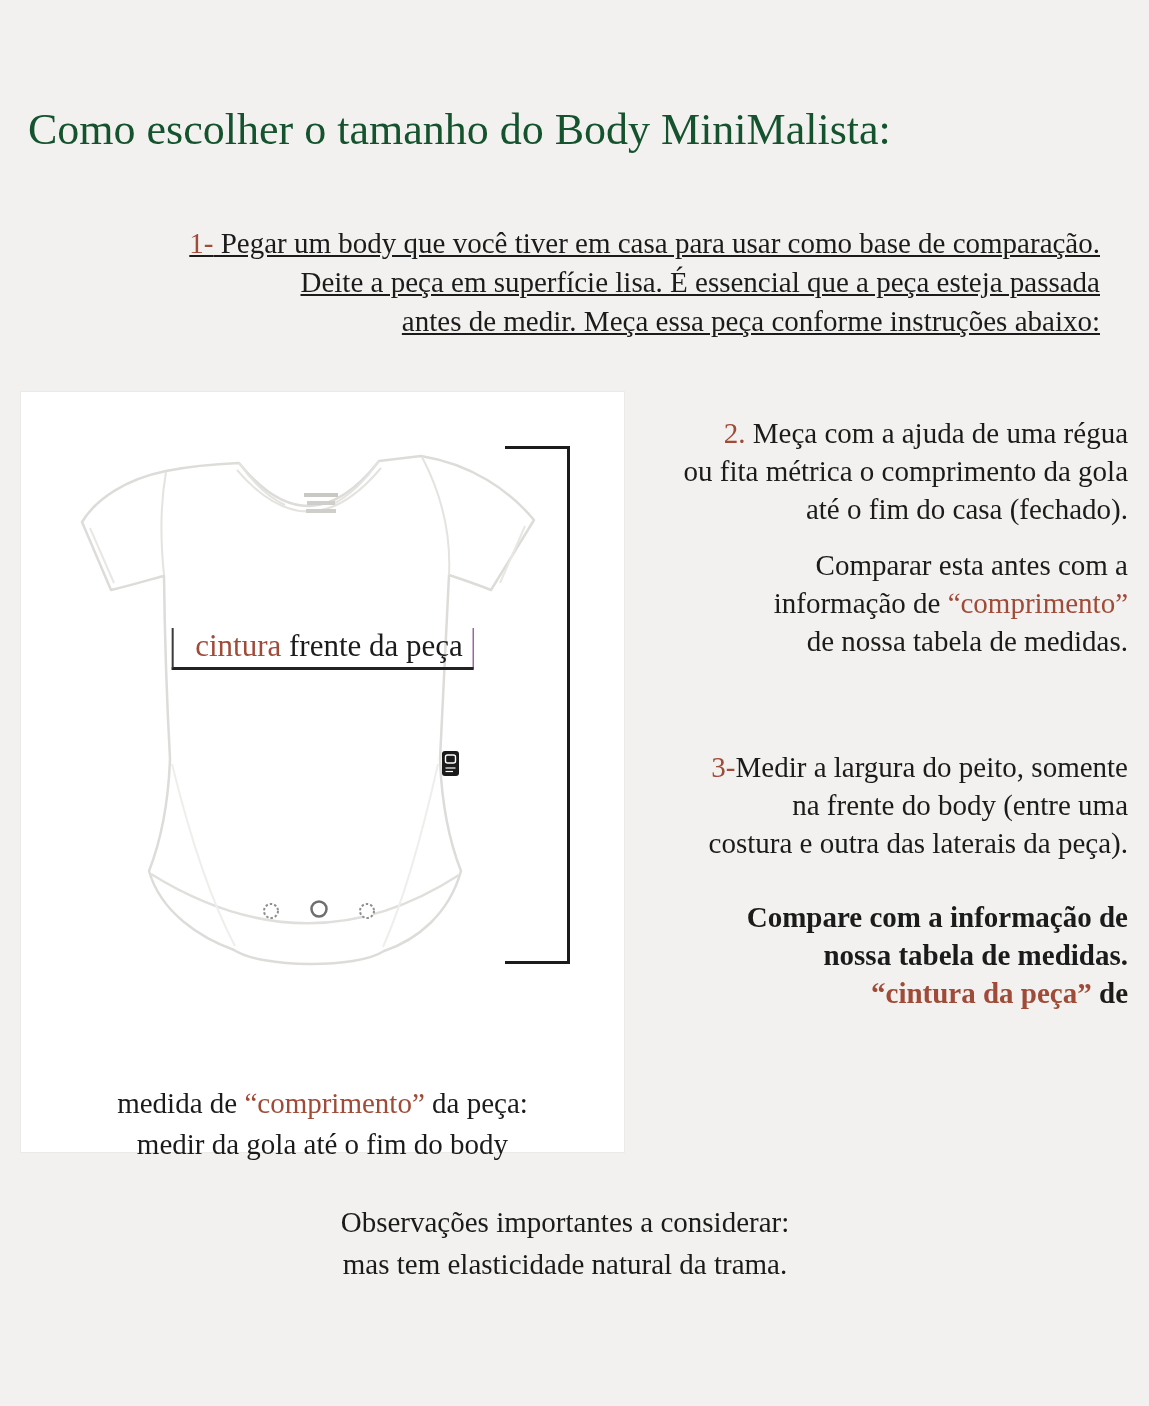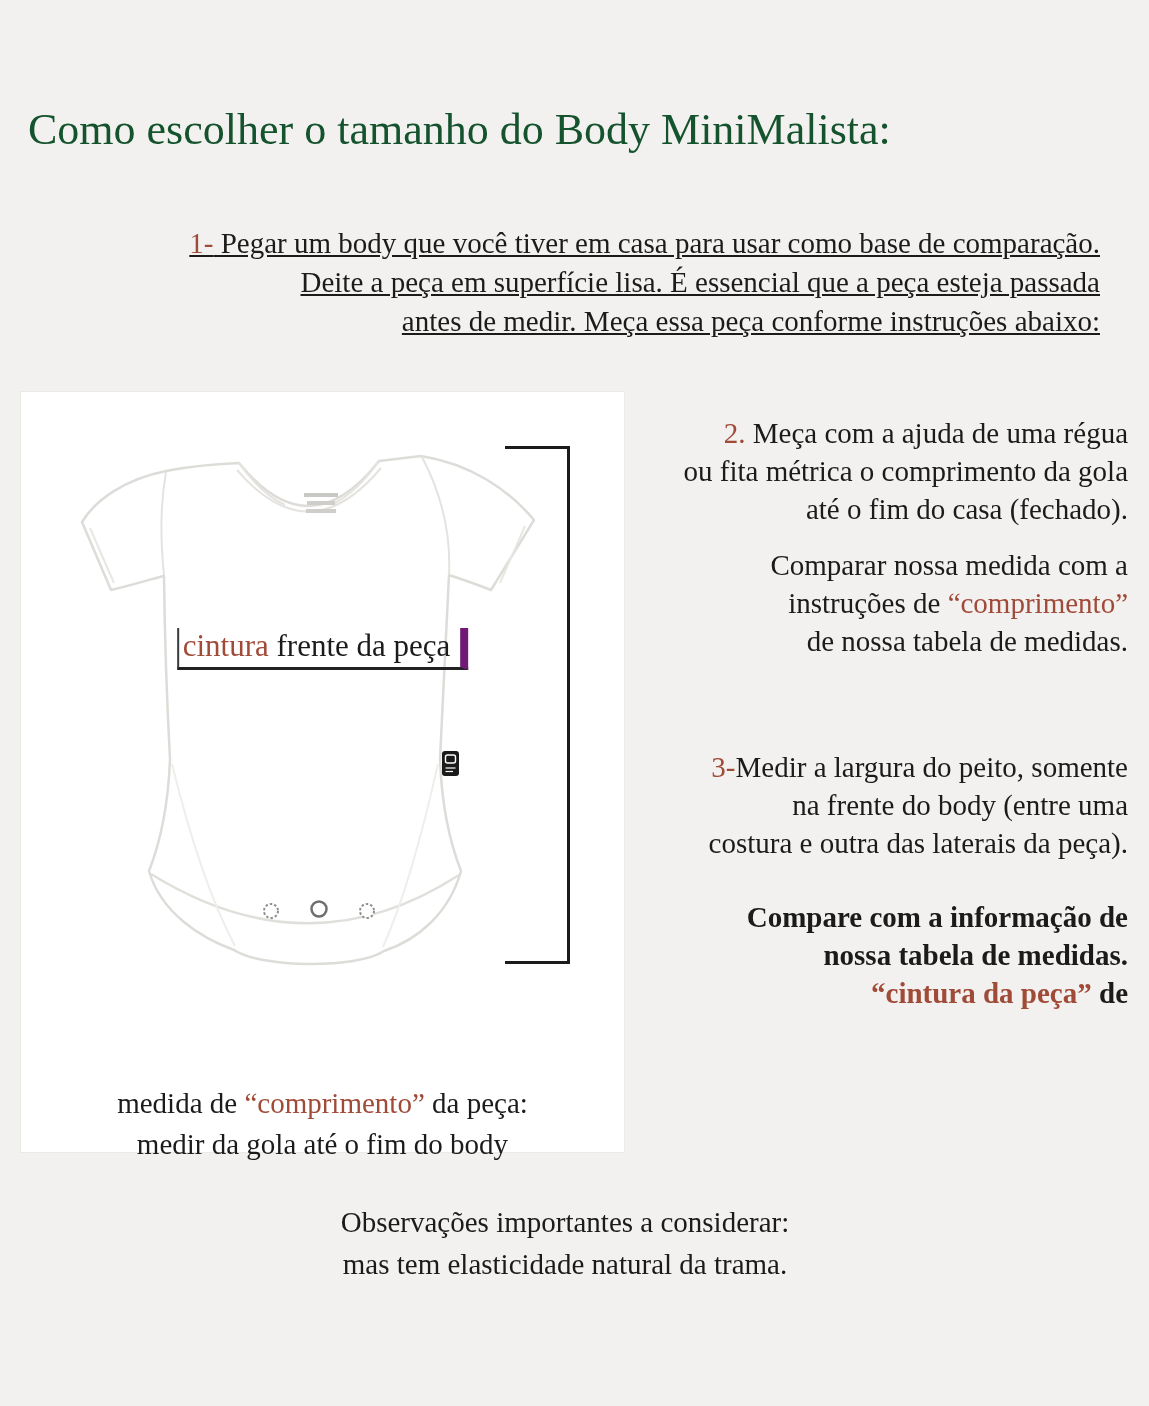--- a/index.html
+++ b/index.html
@@ -49,23 +49,23 @@
   .measure-bracket{
     position:absolute;left:505px;top:446px;width:62px;height:512px;
     border-top:3px solid #1b1b1b;
     border-right:3px solid #1b1b1b;
     border-bottom:3px solid #1b1b1b;
   }
   .waist-label{
     position:absolute;top:236px;left:50%;
     transform:translateX(-50%);
     font-size:31px;line-height:36px;
-    padding:0 10px 3px 4px;
+    padding:0 10px 3px 22px;
     border-left:2px solid #3a3a3a;
-    border-right:8px solid #701a75;
+    border-right:1px solid #701a75;
     border-bottom:3px solid #222222;
     white-space:nowrap;
     background:transparent;
   }
   .figure-caption{
     position:absolute;top:644px;left:0;width:100%;
     text-align:center;
     font-size:29px;line-height:41px;
     white-space:nowrap;
     margin-top:47px;
@@ -158,22 +158,22 @@
 
   <div class="measure-bracket"></div>
 
   <div class="right-col block-step2">
     <div><span class="accent">2.</span><span> Meça com a ajuda de uma régua</span></div>
     <div>ou fita métrica o comprimento da gola</div>
     <div>até o fim do casa (fechado).</div>
   </div>
 
   <div class="right-col block-compare-length">
-    <div>Comparar nossa medida com a</div>
-    <div><span>instruções de </span><span class="accent">“comprimento”</span></div>
+    <div>Comparar esta antes com a</div>
+    <div><span>informação de </span><span class="accent">“comprimento”</span></div>
     <div>de nossa tabela de medidas.</div>
   </div>
 
   <div class="right-col block-step3">
     <div><span class="accent">3-</span><span>Medir a largura do peito, somente</span></div>
     <div>na frente do body (entre uma</div>
     <div>costura e outra das laterais da peça).</div>
   </div>
 
   <div class="right-col block-compare-waist">

